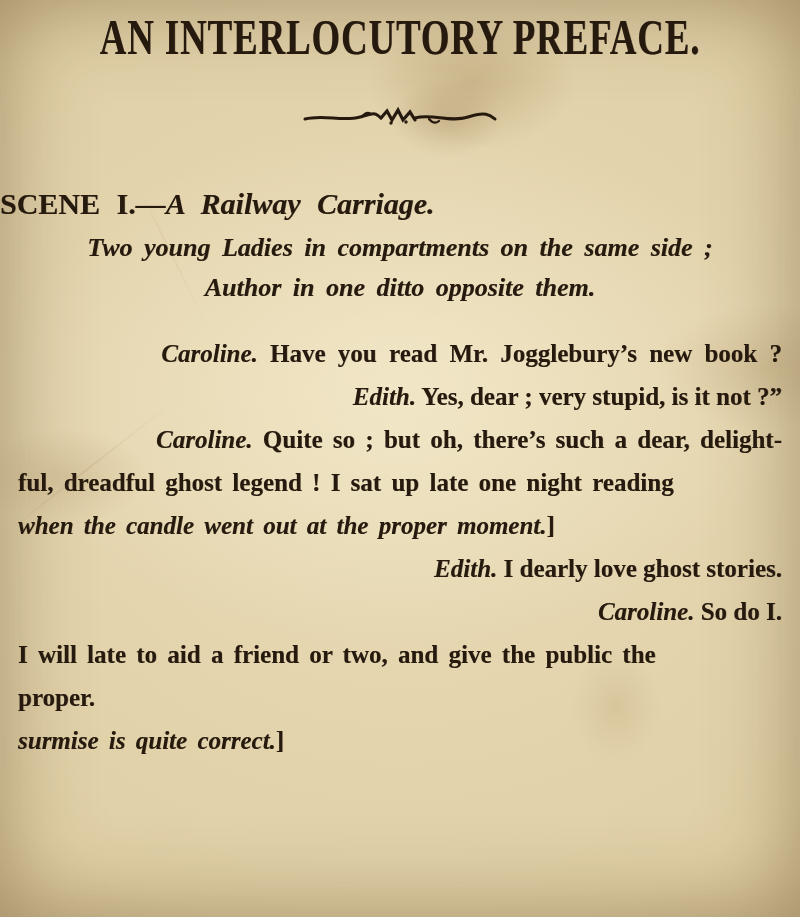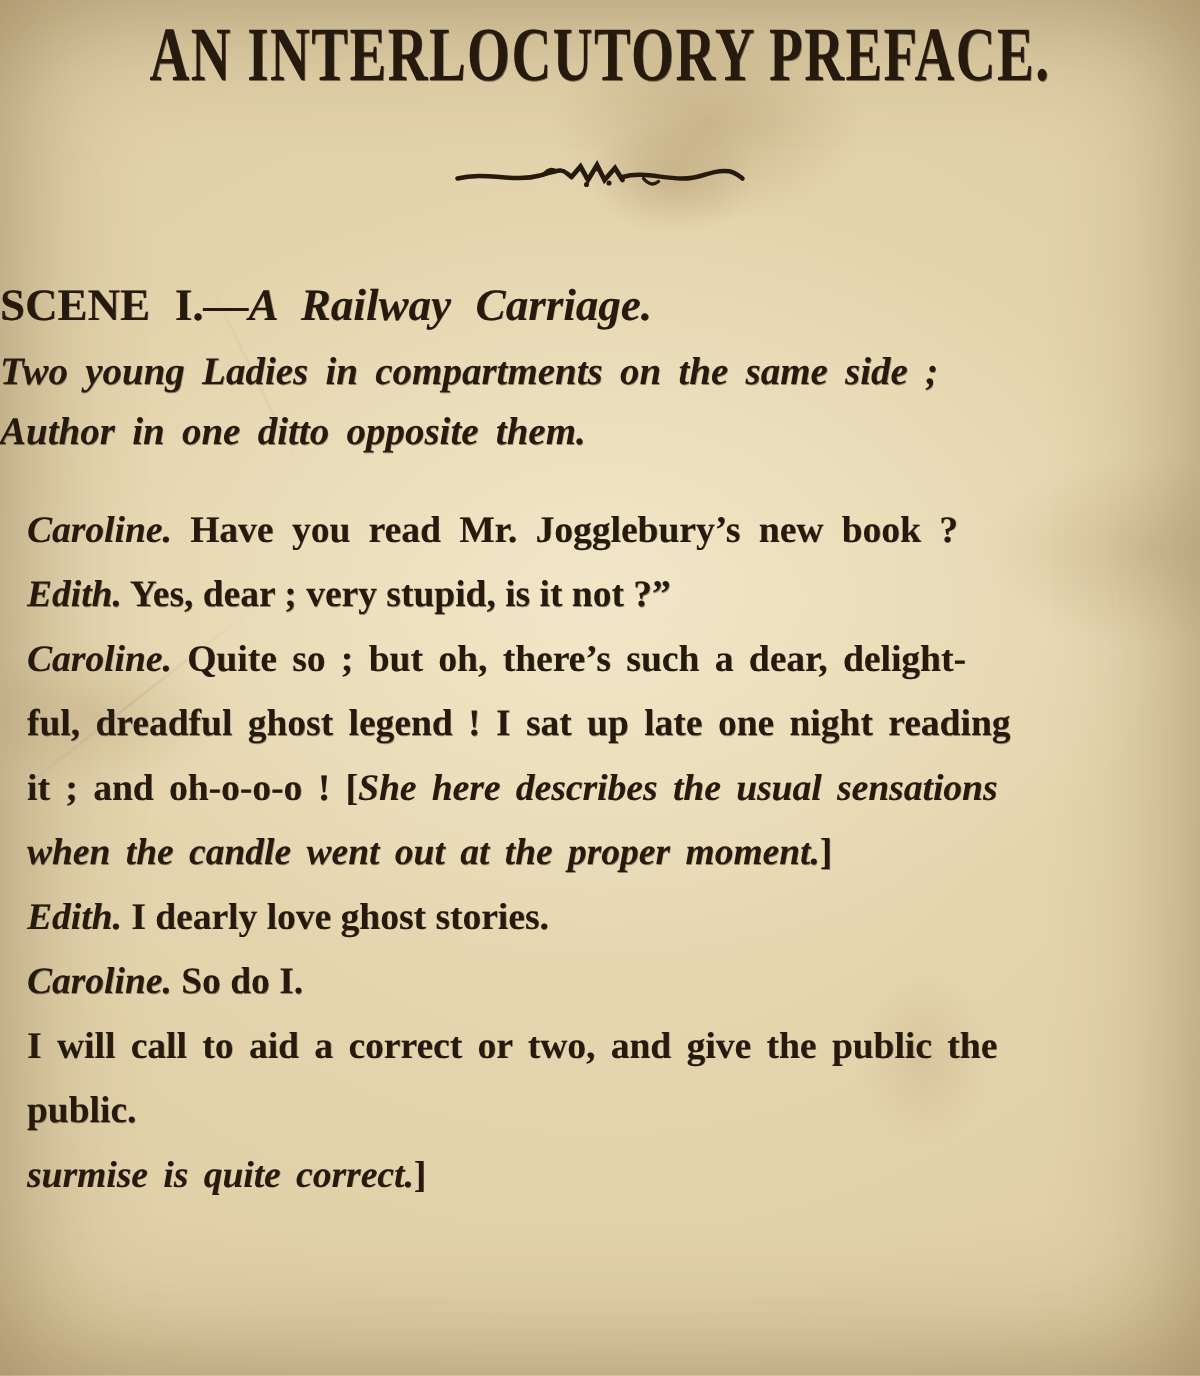--- a/index.html
+++ b/index.html
@@ -32,34 +32,34 @@
   }
   .ornament-wrap{margin-top:42px;text-align:center;height:28px;}
   .scene-heading{
     margin:54px 0 0;
     font-size:30px;font-weight:700;line-height:36px;
     word-spacing:9px;
     text-shadow:.4px .4px 0 rgba(38,26,14,.45);
   }
   .direction{
     margin:6px 0 0;
-    text-align:left;
+    text-align:center;
     font-size:26px;font-weight:700;line-height:40px;font-style:italic;
     word-spacing:5px;
     text-shadow:.4px .4px 0 rgba(38,26,14,.45);
   }
   .dialogue{margin-top:24px;}
   .dialogue p{
     margin:0;padding:0 18px;
     height:43px;line-height:43px;
     font-size:25px;font-weight:700;
     white-space:nowrap;
     text-shadow:.4px .4px 0 rgba(38,26,14,.45);
   }
-  .indent{padding-left:56px;}
+  .indent{padding-left:56px;text-align:right;}
   .sp1{word-spacing:4px;}
   .sp2{word-spacing:6px;}
   .sp3{word-spacing:10px;}
   .it{font-style:italic;}
 </style>
 </head>
 <body>
 
 <div class="page">
   <div class="crease crease1"></div>
@@ -87,21 +87,20 @@
   <div class="scene-heading"><span class="rm">SCENE I.</span><span class="it">—A Railway Carriage.</span></div>
 
   <div class="direction">Two young Ladies in compartments on the same side ;</div>
   <div class="direction" style="margin-top:0;">Author in one ditto opposite them.</div>
 
   <div class="dialogue">
     <p class="indent sp2"><span class="it">Caroline.</span><span> Have you read Mr. Jogglebury’s new book ?</span></p>
     <p class="indent"><span class="it">Edith.</span><span> Yes, dear ; very stupid, is it not ?”</span></p>
     <p class="indent sp1"><span class="it">Caroline.</span><span> Quite so ; but oh, there’s such a dear, delight-</span></p>
     <p class="sp1"><span>ful, dreadful ghost legend ! I sat up late one night reading</span></p>
-    <p class="sp1"><span>it ; and oh-o-o-o !  [</span><span class="it">She here describes the usual sensations</span></p>
     <p class="sp1"><span class="it">when the candle went out at the proper moment.</span><span>]</span></p>
     <p class="indent"><span class="it">Edith.</span><span> I dearly love ghost stories.</span></p>
     <p class="indent"><span class="it">Caroline.</span><span> So do I.</span></p>
-    <p class="sp1"><span>I will call to aid a correct or two, and give the public the</span></p>
-    <p><span>public.</span></p>
+    <p class="sp1"><span>I will late to aid a friend or two, and give the public the</span></p>
+    <p><span>proper.</span></p>
     <p class="sp1"><span class="it">surmise is quite correct.</span><span>]</span></p>
   </div>
 </div>
 
 </body></html>

